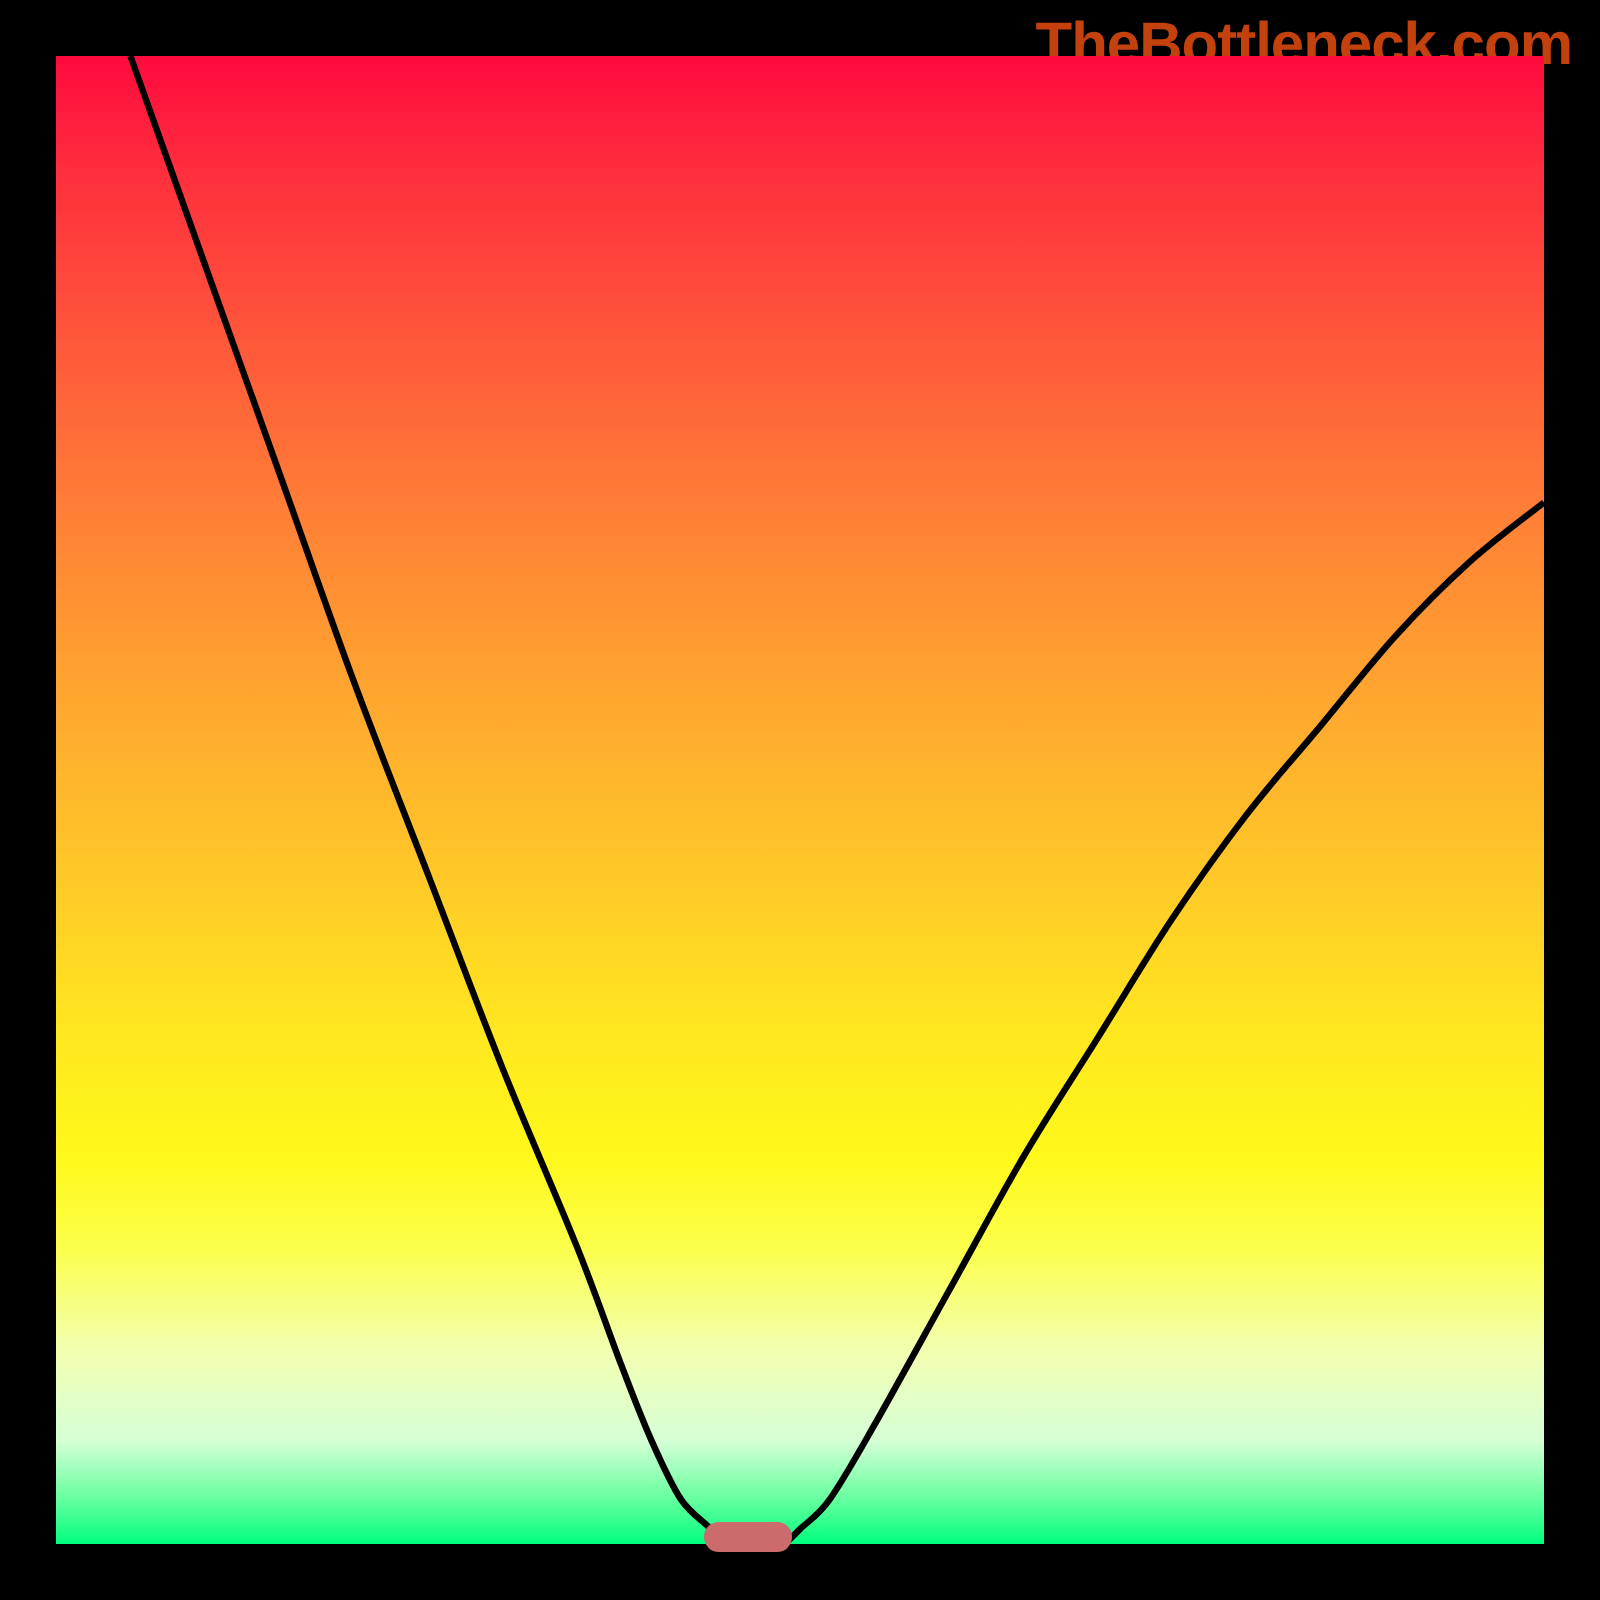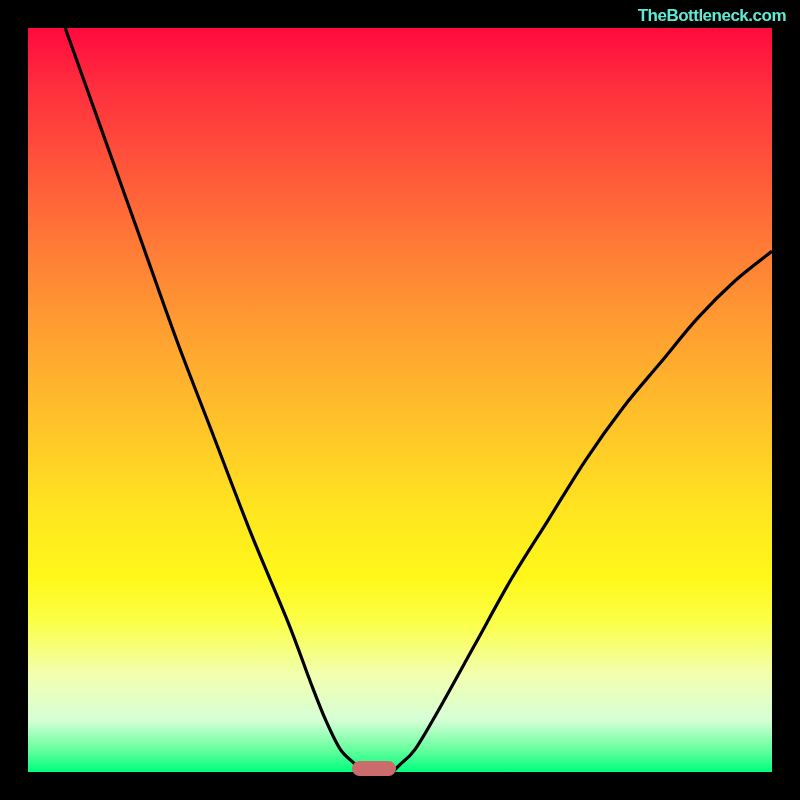--- a/index.html
+++ b/index.html
@@ -14,23 +14,23 @@
   .frame {
     position: absolute;
     left: 0; top: 0;
     width: 800px; height: 800px;
     background: #000;
   }
   .watermark {
     position: absolute;
     top: 6px;
     right: 14px;
-    font-size: 17px;
+    font-size: 30px;
     font-weight: 600;
-    color: #5eead4;
+    color: #c2410c;
     letter-spacing: -0.5px;
   }
   .plot {
     position: absolute;
     left: 28px;
     top: 28px;
     width: 744px;
     height: 744px;
   }
   .grad {

